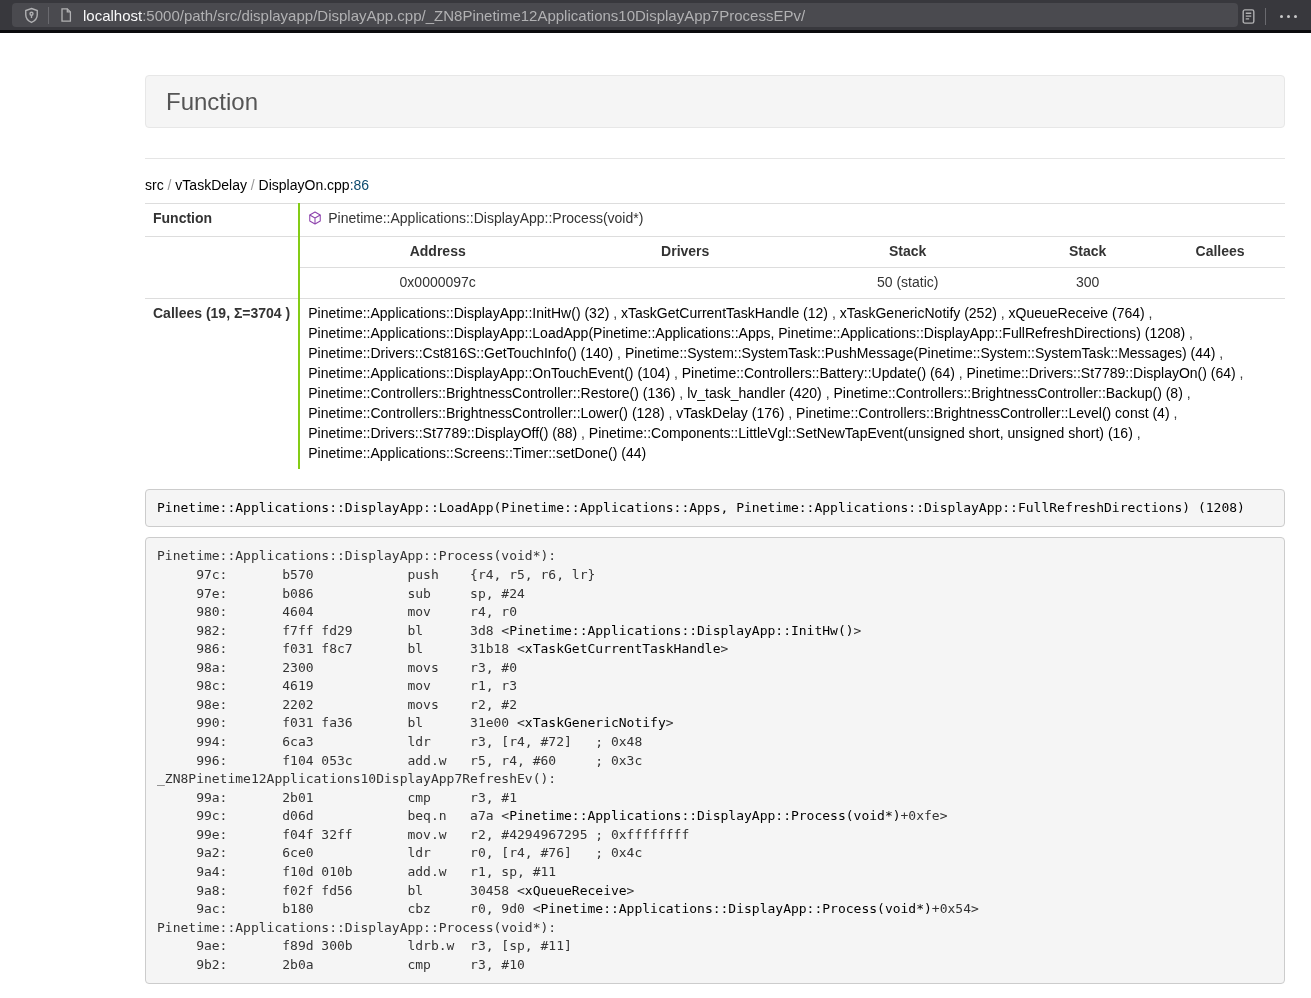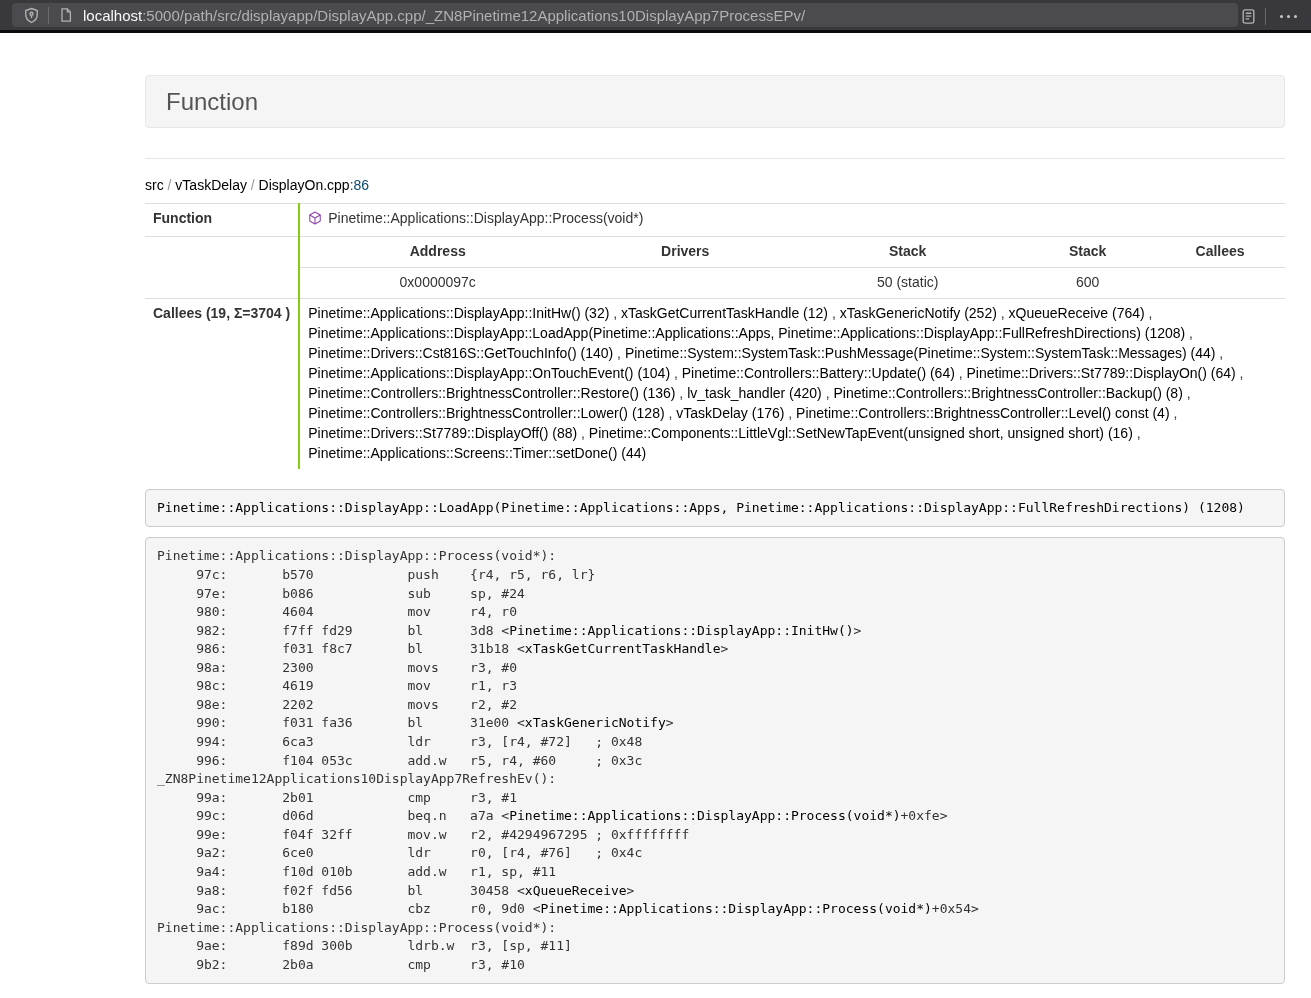--- a/index.html
+++ b/index.html
@@ -141,21 +141,21 @@
                 <th>Stack</th>
                 <th>Stack</th>
                 <th>Callees</th>
               </tr>
             </thead>
             <tbody>
               <tr>
                 <td>0x0000097c</td>
                 <td></td>
                 <td>50 (static)</td>
-                <td>600</td>
+                <td>300</td>
                 <td></td>
               </tr>
             </tbody>
           </table>
         </td>
       </tr>
       <tr>
         <th class="label-col">Callees (19, Σ=3704 )</th>
         <td><a href="#">Pinetime::Applications::DisplayApp::InitHw() (32)</a> , <a href="#">xTaskGetCurrentTaskHandle (12)</a> , <a href="#">xTaskGenericNotify (252)</a> , <a href="#">xQueueReceive (764)</a> , <a href="#">Pinetime::Applications::DisplayApp::LoadApp(Pinetime::Applications::Apps, Pinetime::Applications::DisplayApp::FullRefreshDirections) (1208)</a> , <a href="#">Pinetime::Drivers::Cst816S::GetTouchInfo() (140)</a> , <a href="#">Pinetime::System::SystemTask::PushMessage(Pinetime::System::SystemTask::Messages) (44)</a> , <a href="#">Pinetime::Applications::DisplayApp::OnTouchEvent() (104)</a> , <a href="#">Pinetime::Controllers::Battery::Update() (64)</a> , <a href="#">Pinetime::Drivers::St7789::DisplayOn() (64)</a> , <a href="#">Pinetime::Controllers::BrightnessController::Restore() (136)</a> , <a href="#">lv_task_handler (420)</a> , <a href="#">Pinetime::Controllers::BrightnessController::Backup() (8)</a> , <a href="#">Pinetime::Controllers::BrightnessController::Lower() (128)</a> , <a href="#">vTaskDelay (176)</a> , <a href="#">Pinetime::Controllers::BrightnessController::Level() const (4)</a> , <a href="#">Pinetime::Drivers::St7789::DisplayOff() (88)</a> , <a href="#">Pinetime::Components::LittleVgl::SetNewTapEvent(unsigned short, unsigned short) (16)</a> , <a href="#">Pinetime::Applications::Screens::Timer::setDone() (44)</a></td>
       </tr>

